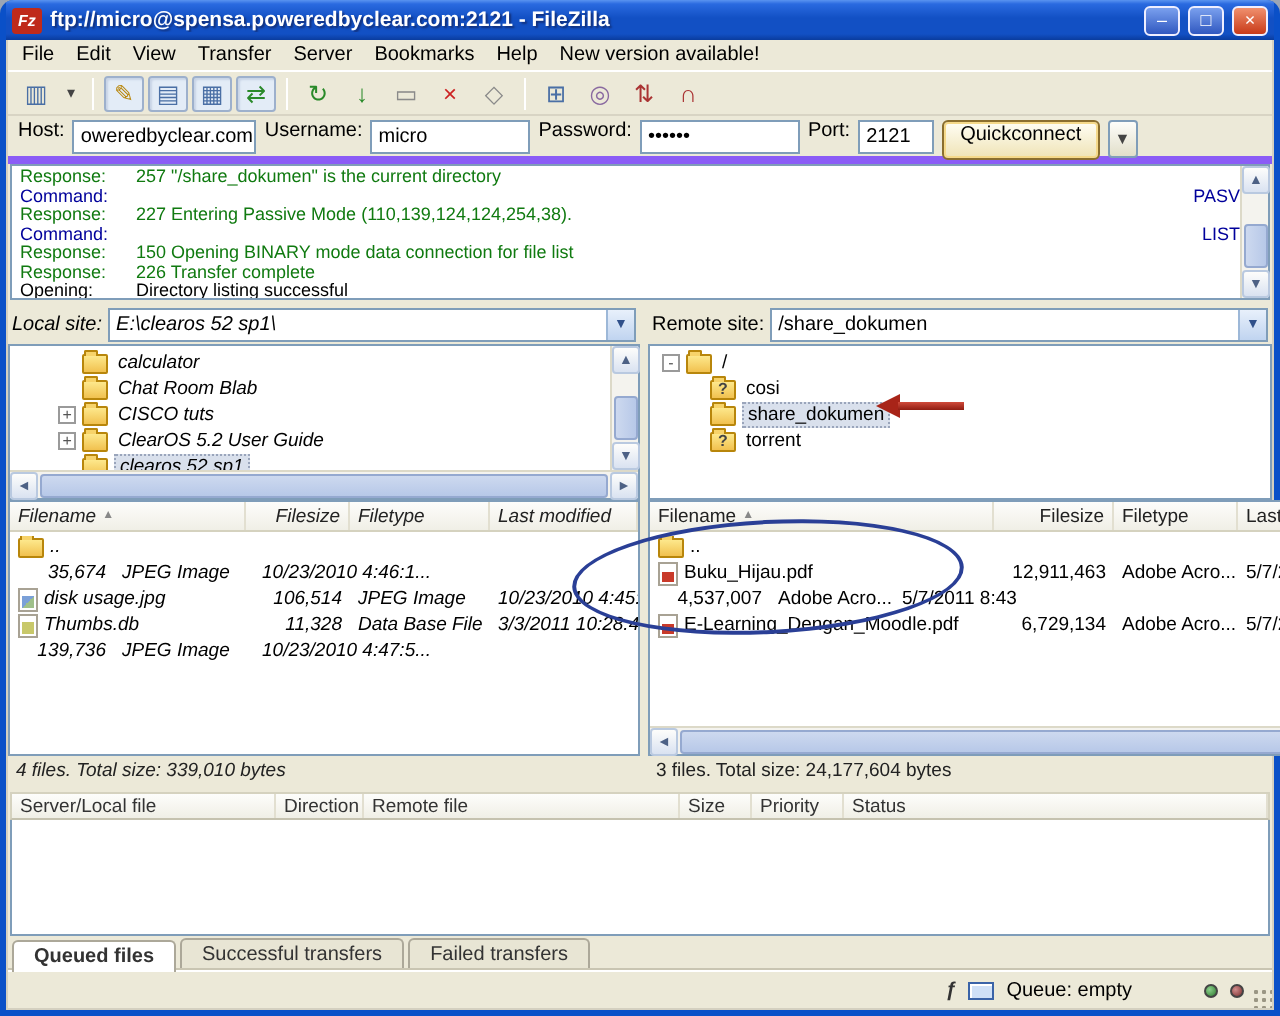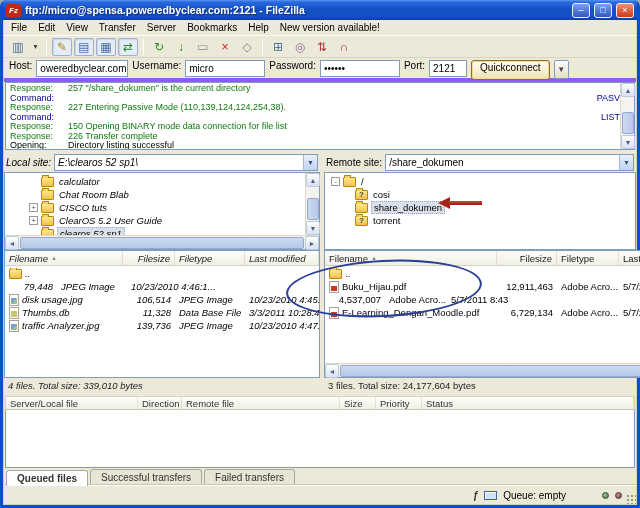--- a/index.html
+++ b/index.html
@@ -338,21 +338,21 @@
             <span class="hcell L3">Last modified</span>
           </div>
           <div class="lbody">
             <div class="lrow">
                 <span class="ccell L0">
                   <span class="folder"></span>
                   <span>..</span>
                 </span>
               </div>
             <div class="lrow">
-                <span class="ccell L1 c-size">79,448</span>
+                <span class="ccell L1 c-size">35,674</span>
                 <span class="ccell L2">JPEG Image</span>
                 <span class="ccell L3">10/23/2010 4:46:1...</span>
               </div>
             <div class="lrow">
                 <span class="ccell L0">
                   <span class="page jpeg"></span>
                   <span>disk usage.jpg</span>
                 </span>
                 <span class="ccell L1 c-size">106,514</span>
                 <span class="ccell L2">JPEG Image</span>
@@ -361,24 +361,20 @@
             <div class="lrow">
                 <span class="ccell L0">
                   <span class="page db"></span>
                   <span>Thumbs.db</span>
                 </span>
                 <span class="ccell L1 c-size">11,328</span>
                 <span class="ccell L2">Data Base File</span>
                 <span class="ccell L3">3/3/2011 10:28:45 PM</span>
               </div>
             <div class="lrow">
-                <span class="ccell L0">
-                  <span class="page jpeg"></span>
-                  <span>traffic Analyzer.jpg</span>
-                </span>
                 <span class="ccell L1 c-size">139,736</span>
                 <span class="ccell L2">JPEG Image</span>
                 <span class="ccell L3">10/23/2010 4:47:5...</span>
               </div>
           </div>
         </div>
         <div class="status-row">4 files. Total size: 339,010 bytes</div>
       </div>
       <div class="vsplit"></div>
       <div class="pane-r">

